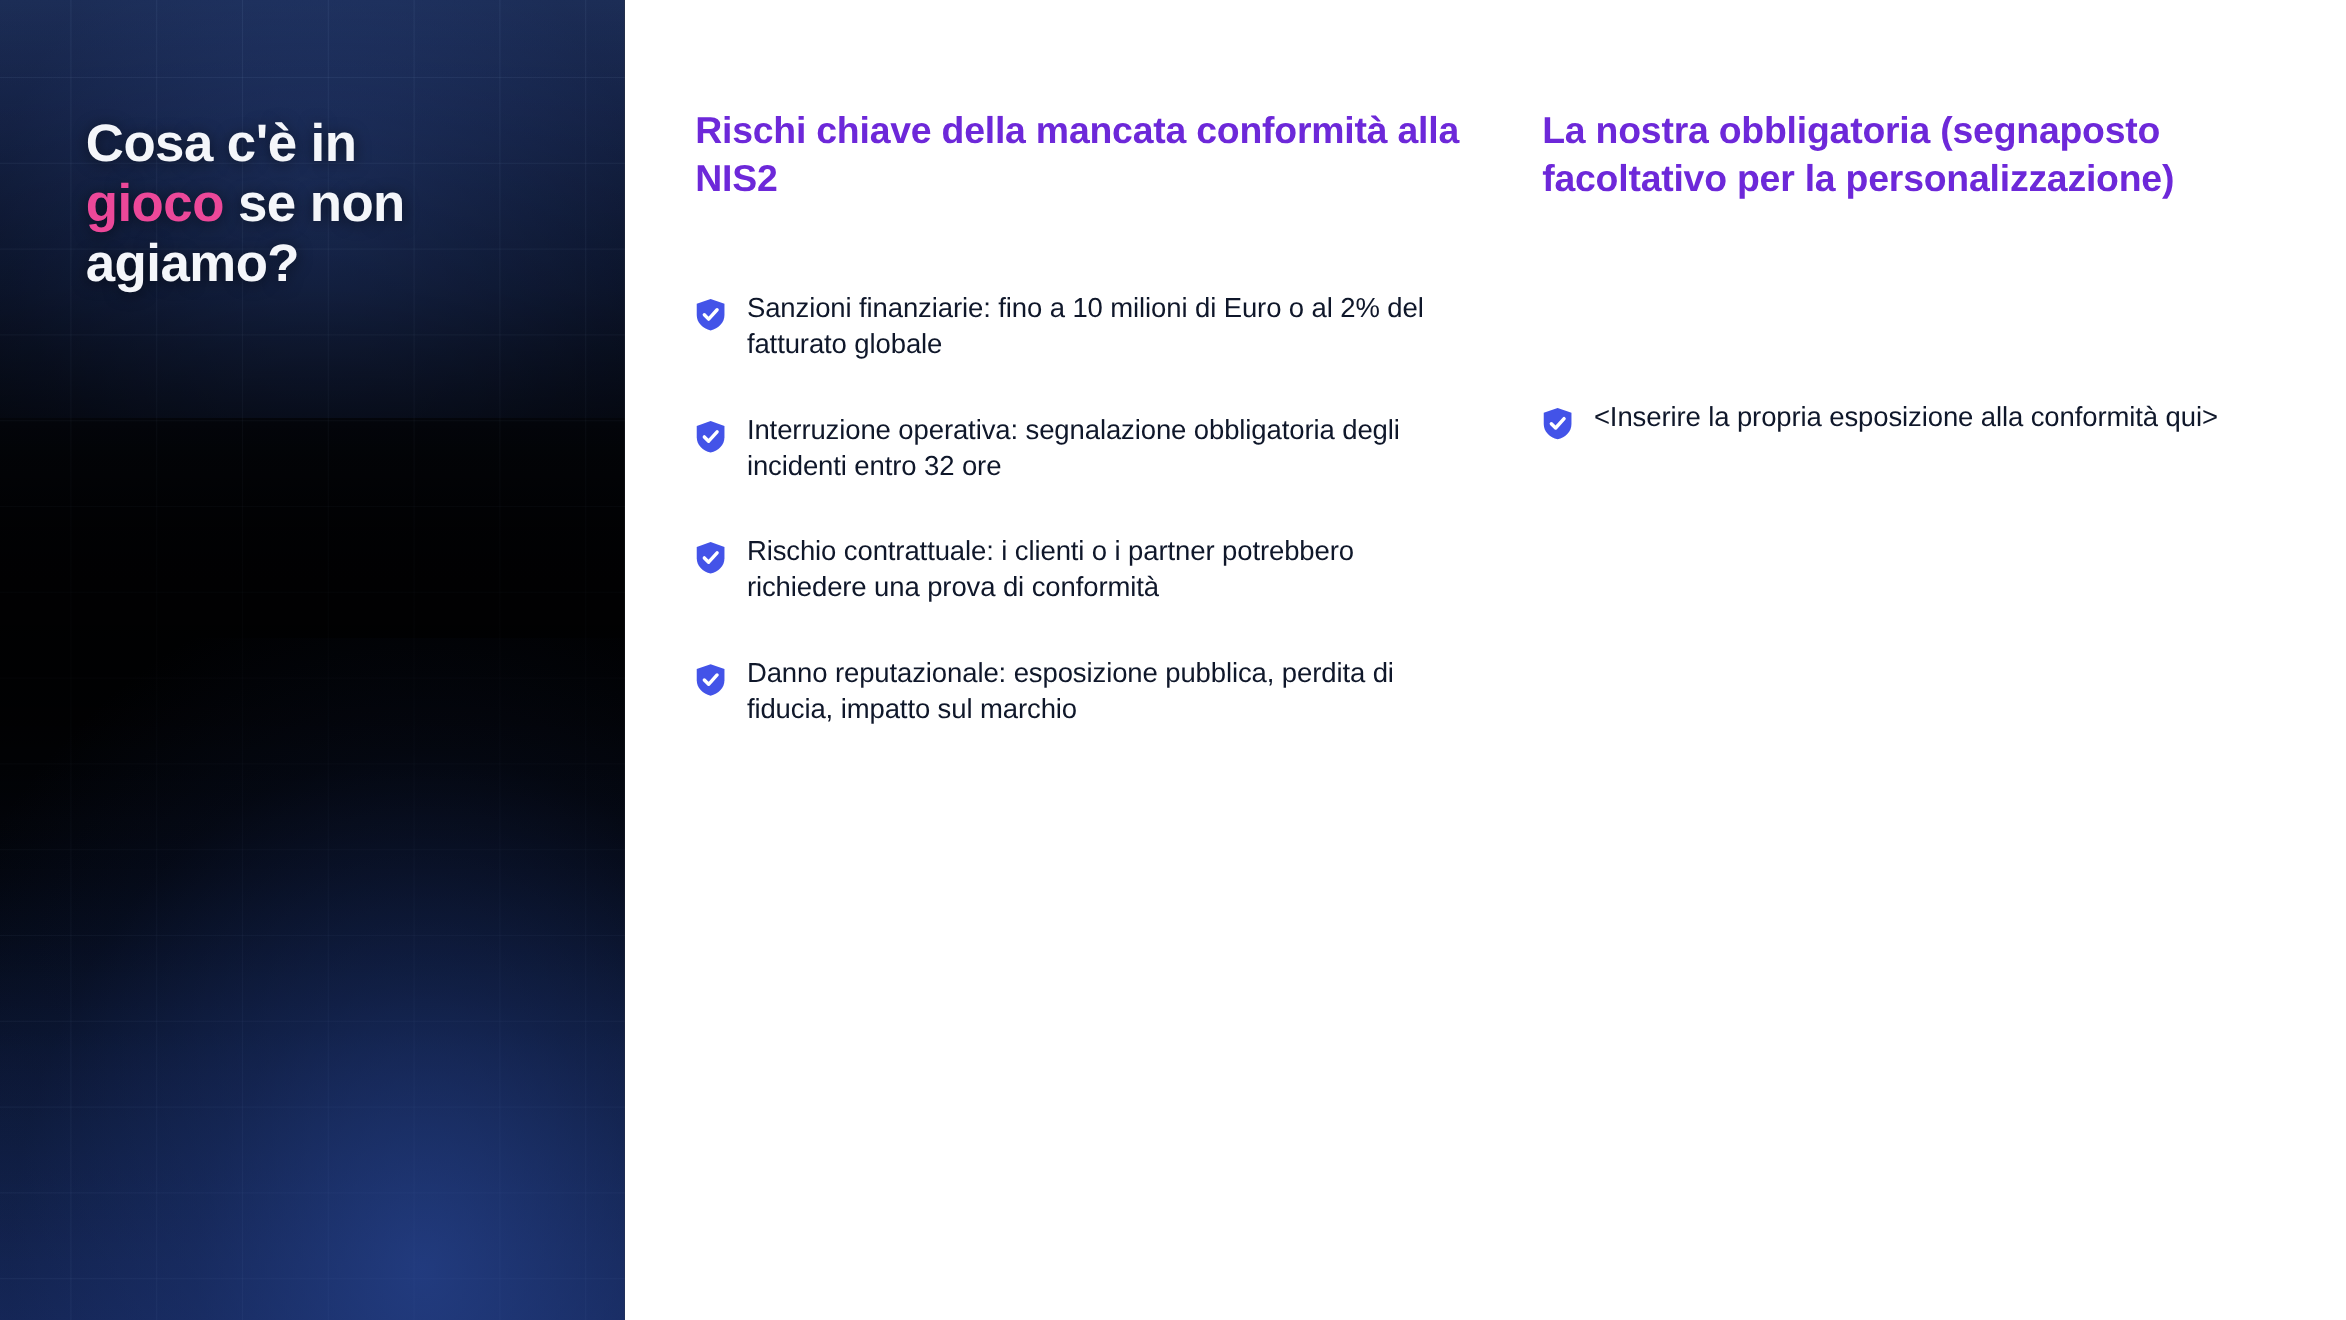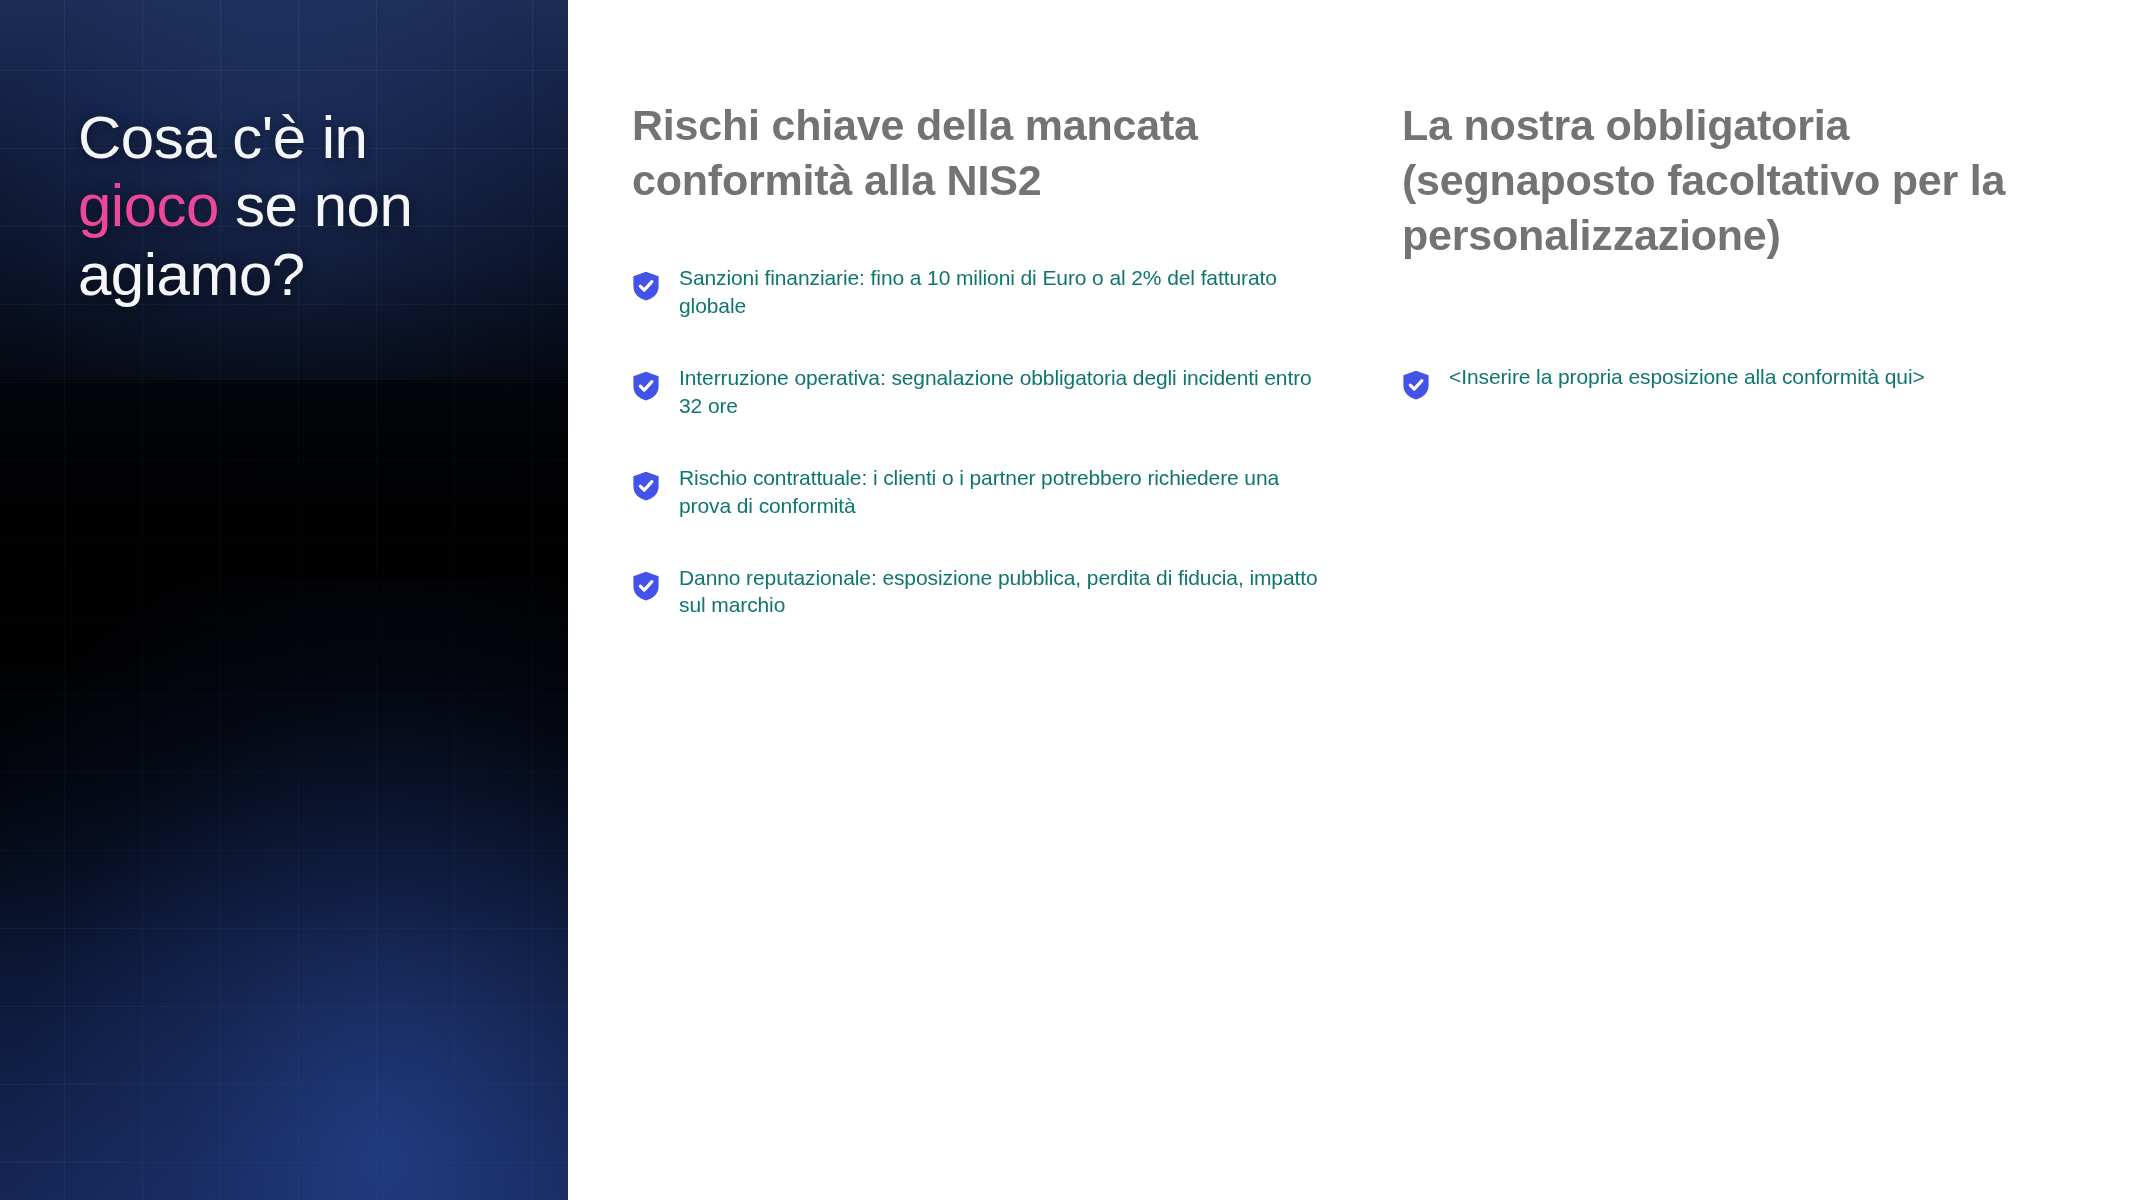--- a/index.html
+++ b/index.html
@@ -119,45 +119,45 @@
         rgba(0,0,0,0.12) 80%,
         rgba(0,0,0,0) 96%);
     pointer-events: none;
   }
 
   .panel-title {
     position: absolute;
     left: 78px;
     top: 104px;
     width: 420px;
-    font-size: 60px;
+    font-size: 48px;
     line-height: 1.14;
-    font-weight: 400;
+    font-weight: 700;
     color: #f4f6fa;
     letter-spacing: -0.5px;
     text-shadow: 0 2px 14px rgba(0,0,0,0.55);
   }
   .panel-title .hl { color: #ec4899; }
 
   
   .col {
     position: absolute;
     top: 0;
   }
   .col-risks  { left: 632px; width: 700px; }
   .col-expo   { left: 1402px; width: 700px; }
 
   .col-heading {
     position: absolute;
     top: 98px;
     left: 0;
-    font-size: 43px;
+    font-size: 34px;
     line-height: 1.28;
     font-weight: 700;
-    color: #737373;
+    color: #6d28d9;
     letter-spacing: -0.2px;
     width: 100%;
   }
 
   .bullets {
     position: absolute;
     left: 0;
     width: 100%;
   }
   .bullets-risks { top: 264px; }
@@ -173,23 +173,23 @@
   .shield-icon {
     flex: 0 0 auto;
     width: 28px;
     height: 30px;
     margin-top: 7px;
     margin-right: 19px;
   }
   .shield-icon svg { display: block; width: 28px; height: 30px; }
 
   .bullet-text {
-    font-size: 21px;
+    font-size: 25px;
     line-height: 1.33;
-    color: #0f766e;
+    color: #0f172a;
     letter-spacing: -0.1px;
     max-width: 646px;
   }
   .col-expo .bullet-text { max-width: 640px; }
 </style>
 </head>
 <body>
 
 <div class="slide">
 

